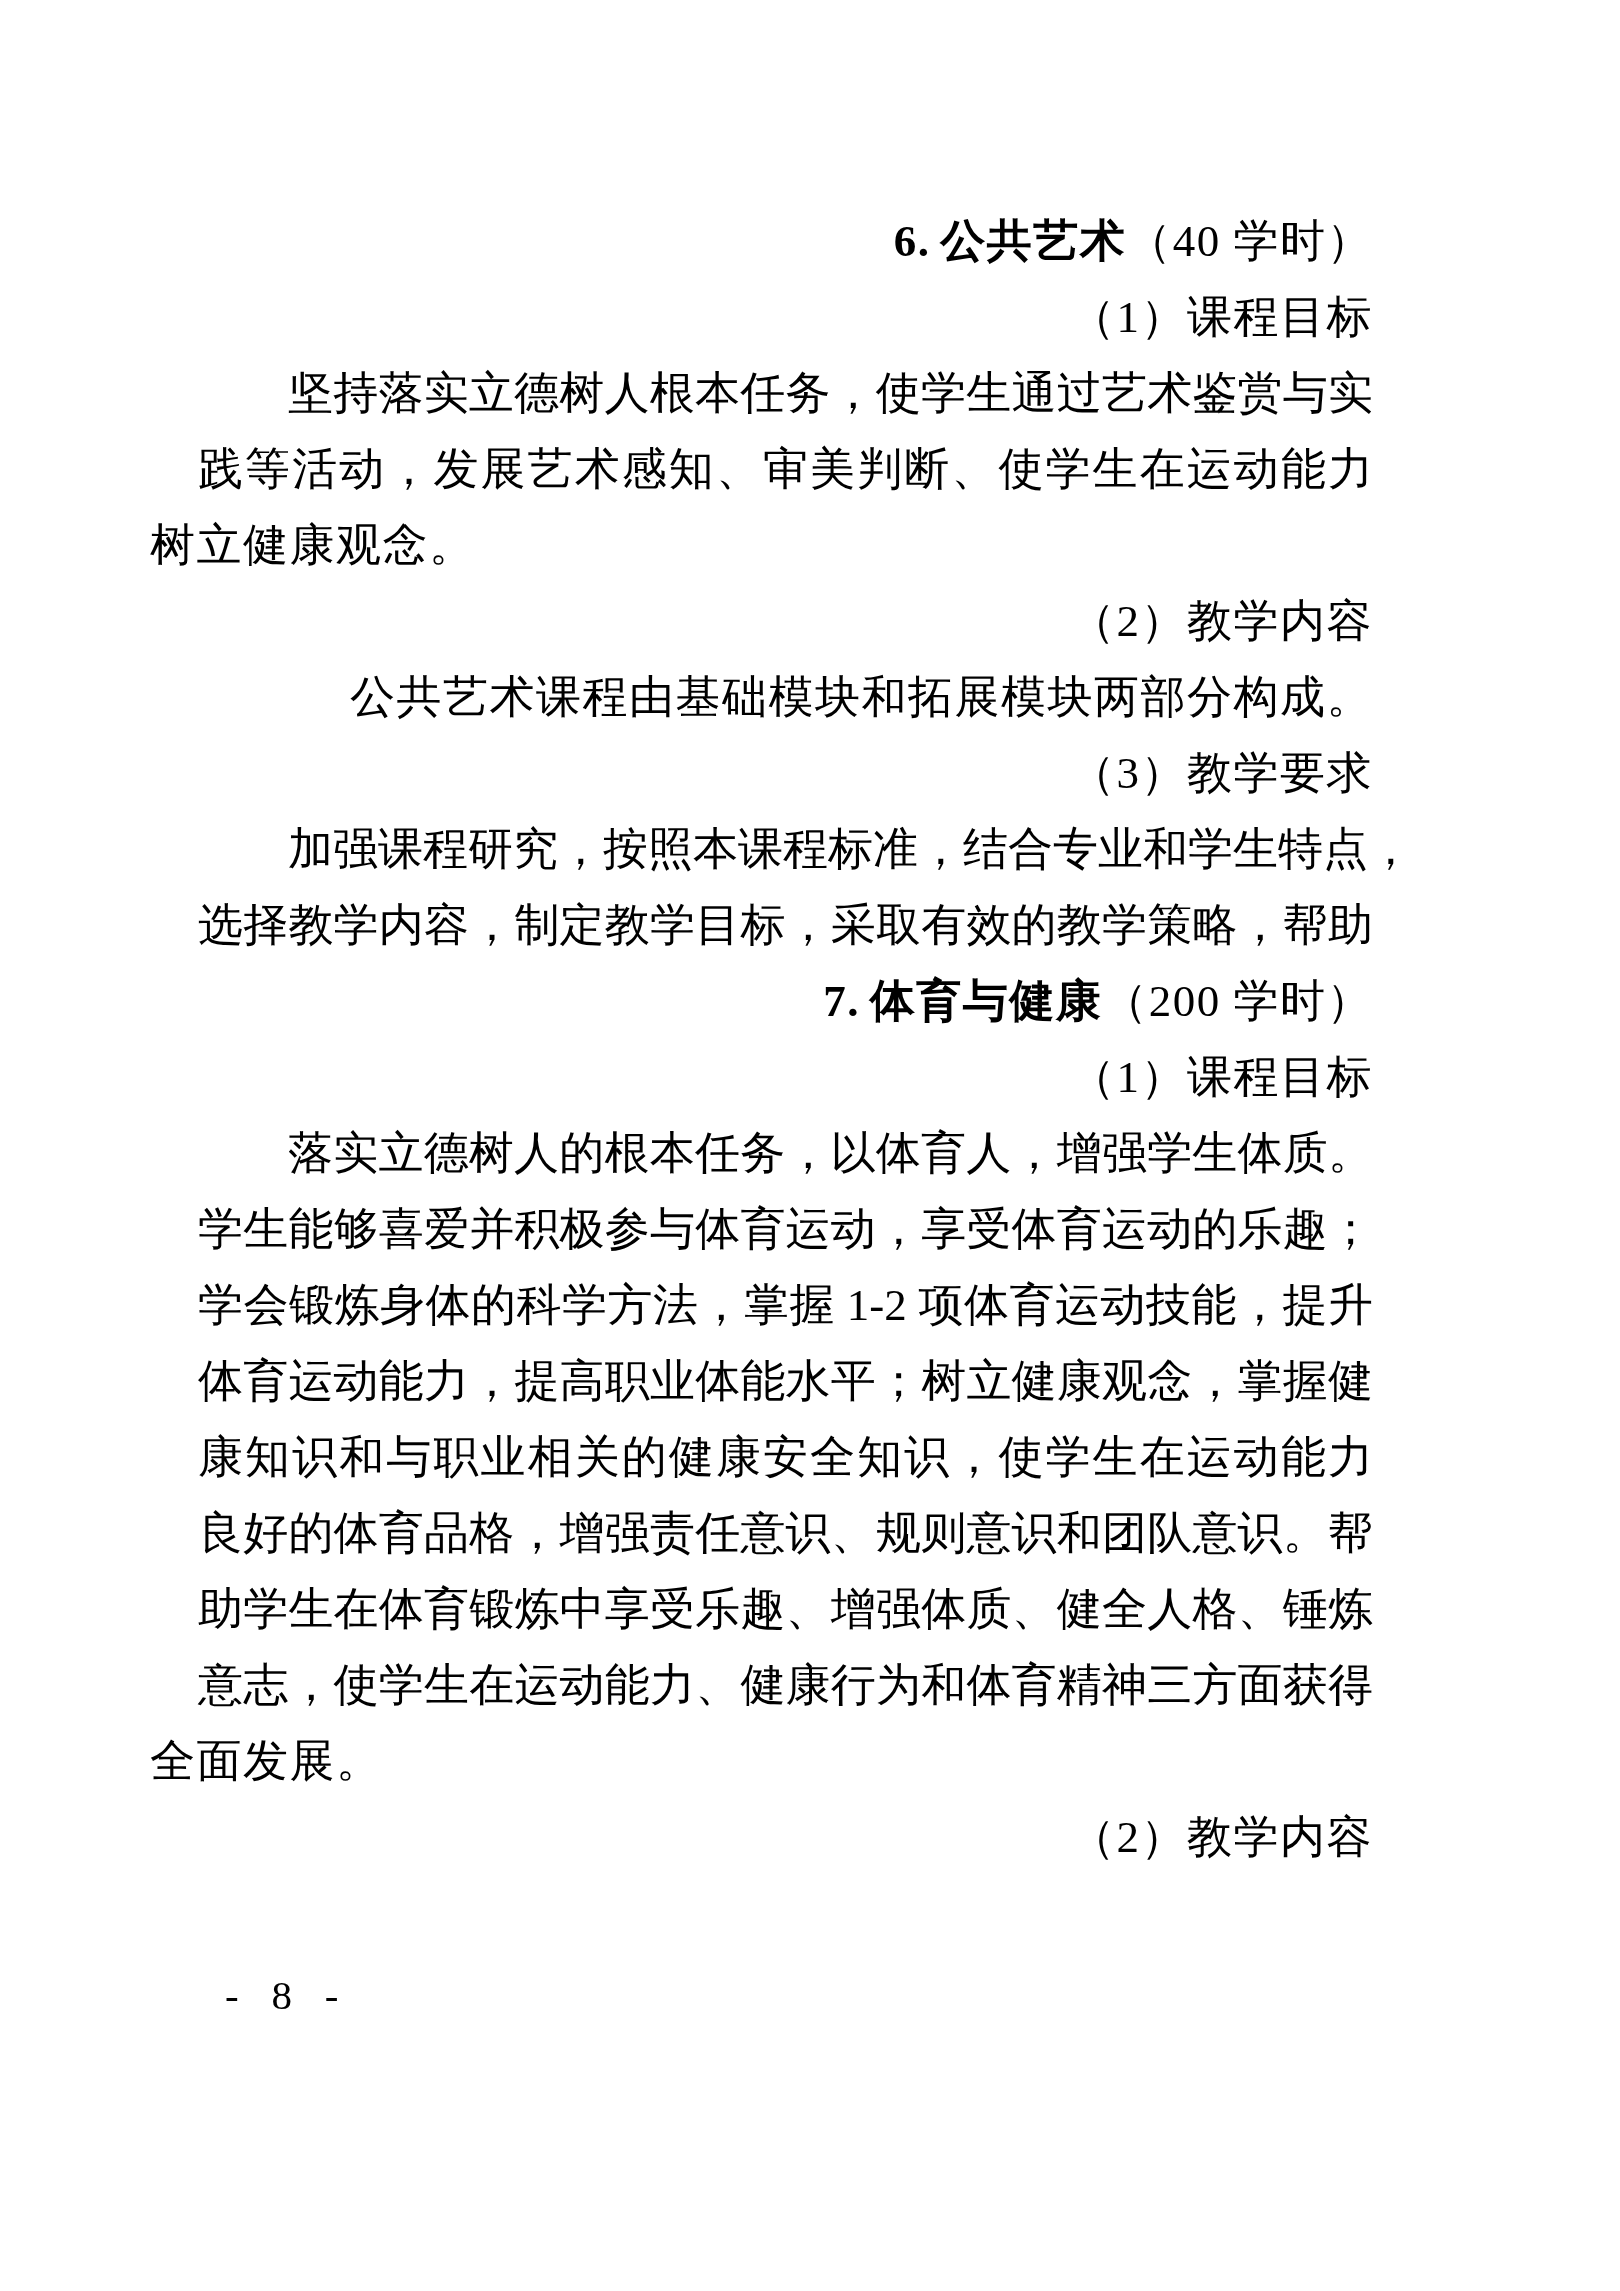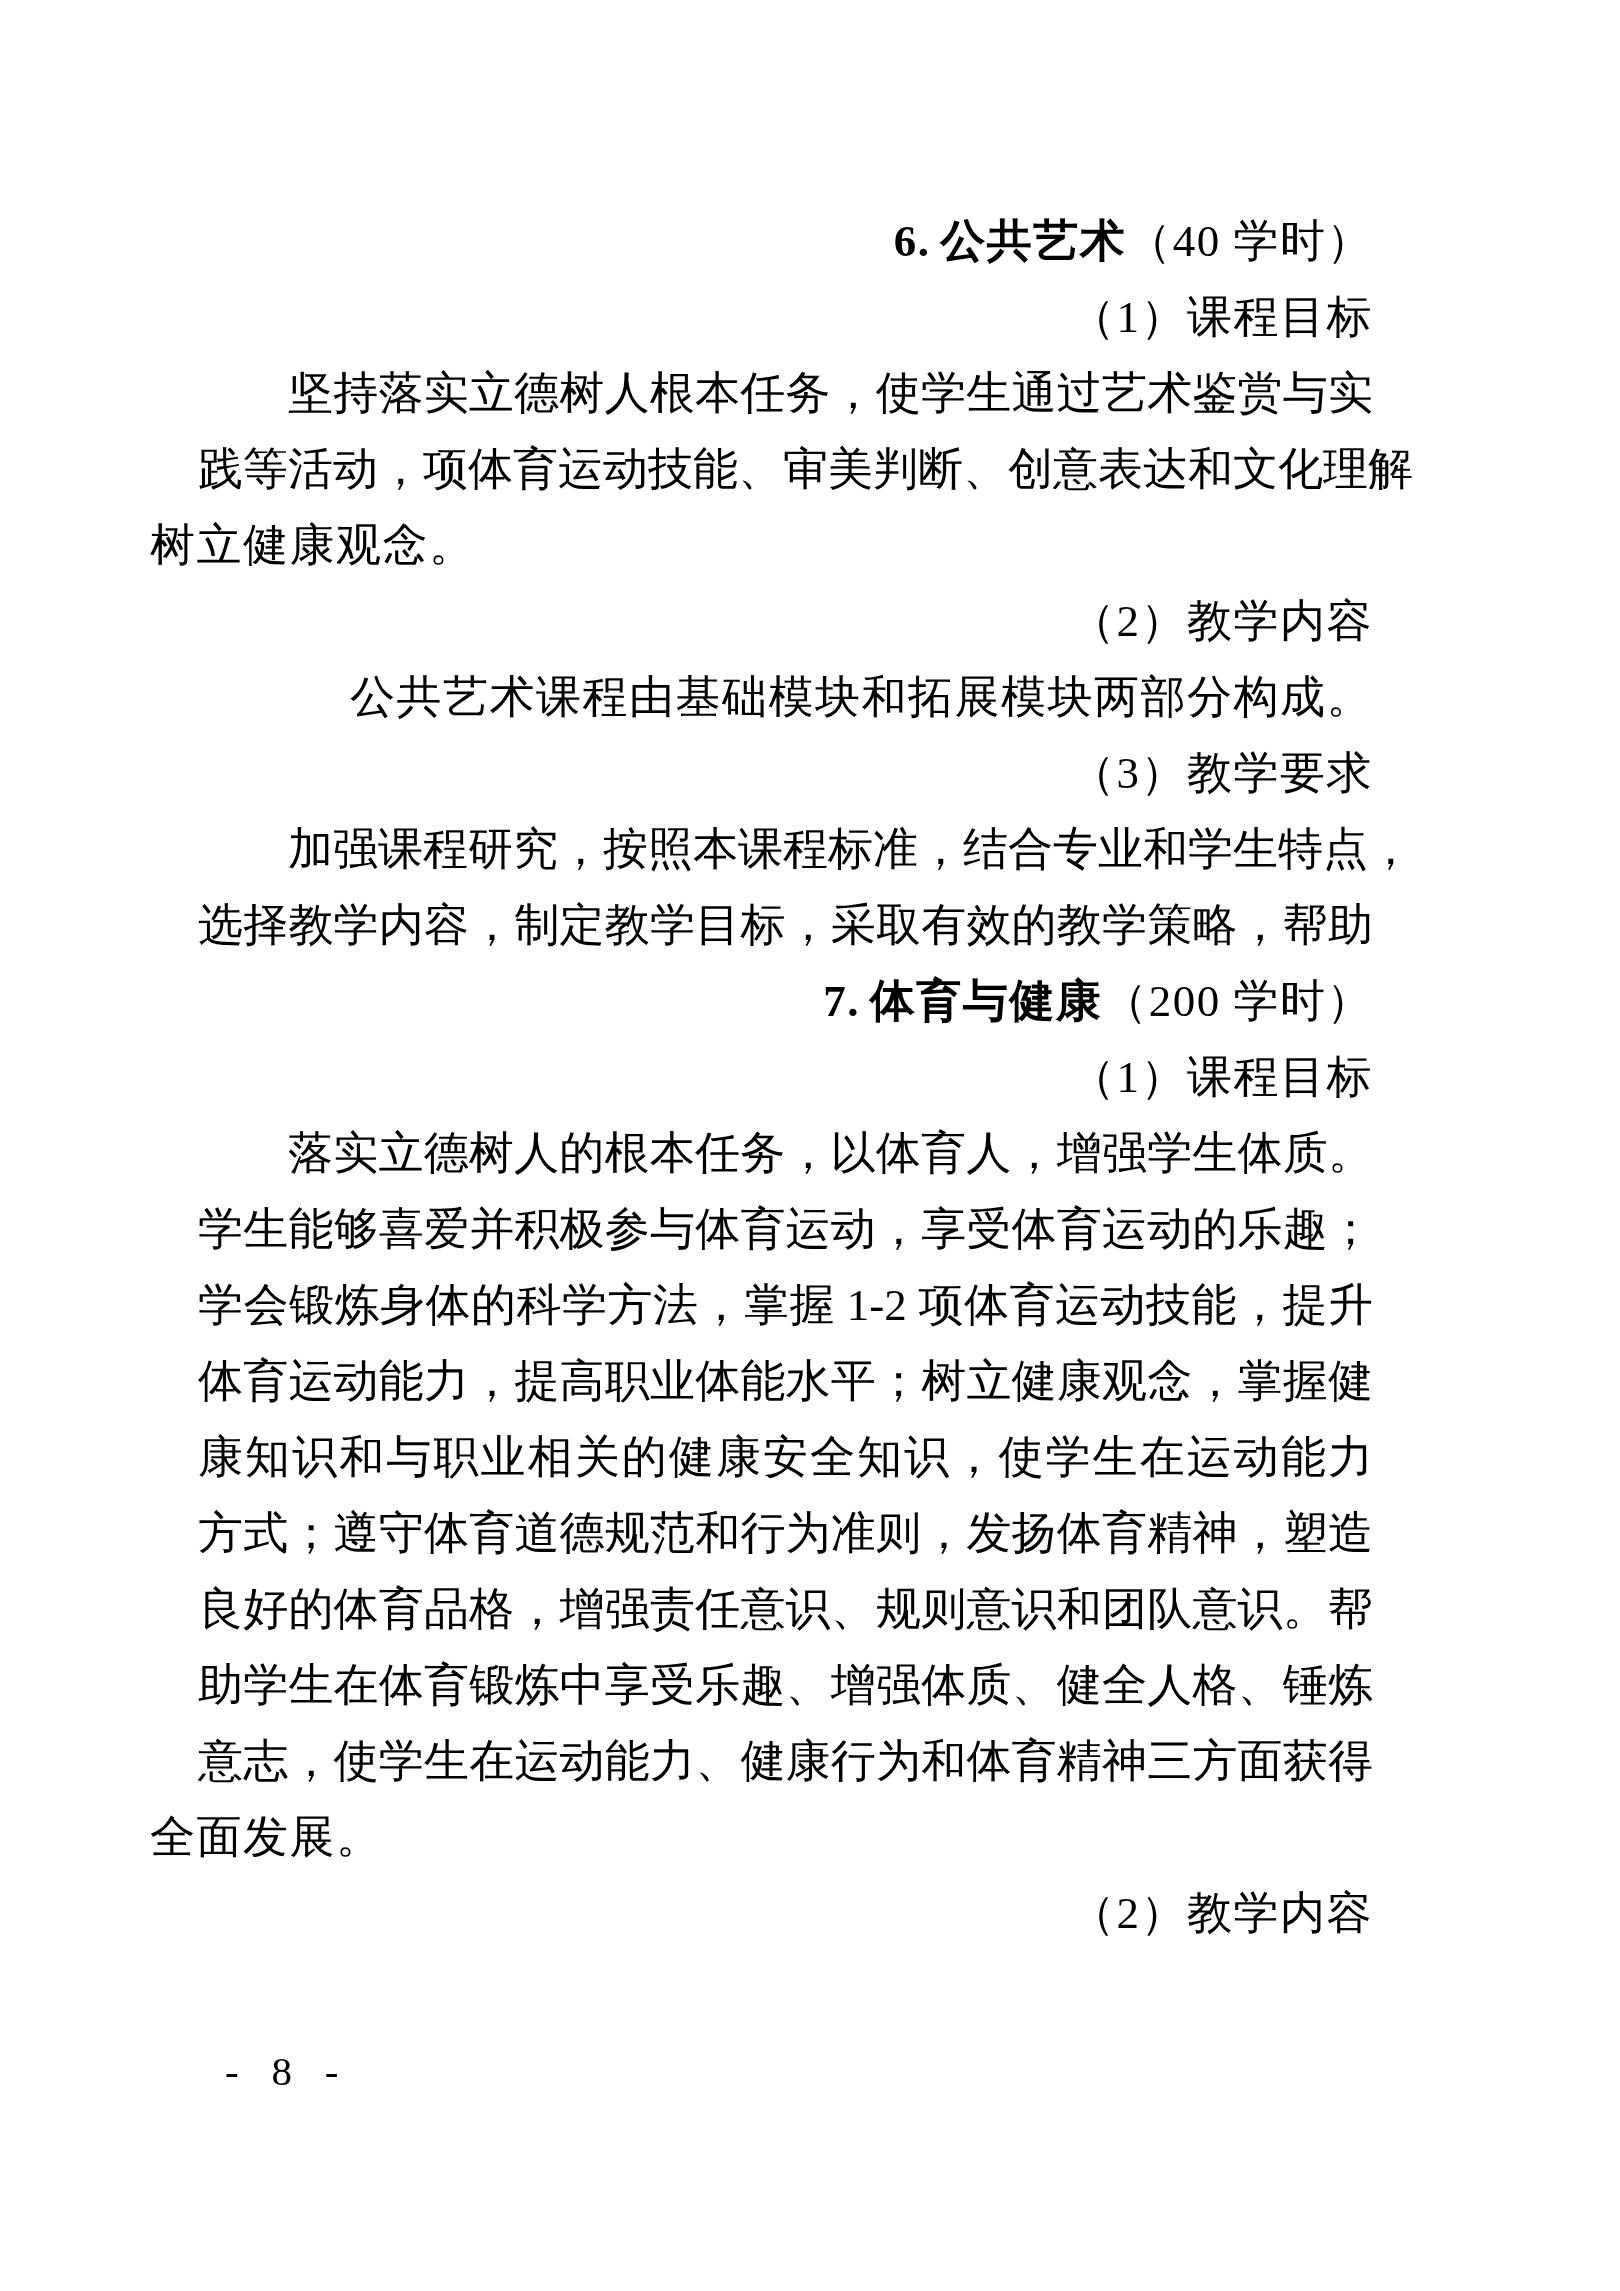--- a/index.html
+++ b/index.html
@@ -58,42 +58,41 @@
 <body>
 
 <div class="page">
   <div class="doc-body">
 
     <div class="ln ind hd"><span class="b num">6.</span><span class="b">公共艺术</span><span>（40 学时）</span></div>
 
     <div class="ln ind">（1）课程目标</div>
 
     <div class="ln ind fill">坚持落实立德树人根本任务，使学生通过艺术鉴赏与实</div>
-    <div class="ln fill">践等活动，项体育运动技能、审美判断、创意表达和文化理解</div>
+    <div class="ln fill">践等活动，发展艺术感知、审美判断、使学生在运动能力</div>
     <div class="ln">树立健康观念。</div>
 
     <div class="ln ind">（2）教学内容</div>
 
     <div class="ln ind">公共艺术课程由基础模块和拓展模块两部分构成。</div>
 
     <div class="ln ind">（3）教学要求</div>
 
     <div class="ln ind fill">加强课程研究，按照本课程标准，结合专业和学生特点，</div>
     <div class="ln fill">选择教学内容，制定教学目标，采取有效的教学策略，帮助</div>
 
     <div class="ln ind hd"><span class="b num">7.</span><span class="b">体育与健康</span><span>（200 学时）</span></div>
 
     <div class="ln ind">（1）课程目标</div>
 
     <div class="ln ind fill">落实立德树人的根本任务，以体育人，增强学生体质。</div>
     <div class="ln fill">学生能够喜爱并积极参与体育运动，享受体育运动的乐趣；</div>
     <div class="ln fill">学会锻炼身体的科学方法，掌握 1-2 项体育运动技能，提升</div>
     <div class="ln fill">体育运动能力，提高职业体能水平；树立健康观念，掌握健</div>
     <div class="ln fill">康知识和与职业相关的健康安全知识，使学生在运动能力</div>
-    <div class="ln fill">方式；遵守体育道德规范和行为准则，发扬体育精神，塑造</div>
     <div class="ln fill">良好的体育品格，增强责任意识、规则意识和团队意识。帮</div>
     <div class="ln fill">助学生在体育锻炼中享受乐趣、增强体质、健全人格、锤炼</div>
     <div class="ln fill">意志，使学生在运动能力、健康行为和体育精神三方面获得</div>
     <div class="ln">全面发展。</div>
 
     <div class="ln ind">（2）教学内容</div>
 
   </div>
 
   <div class="footer">- 8 -</div>

